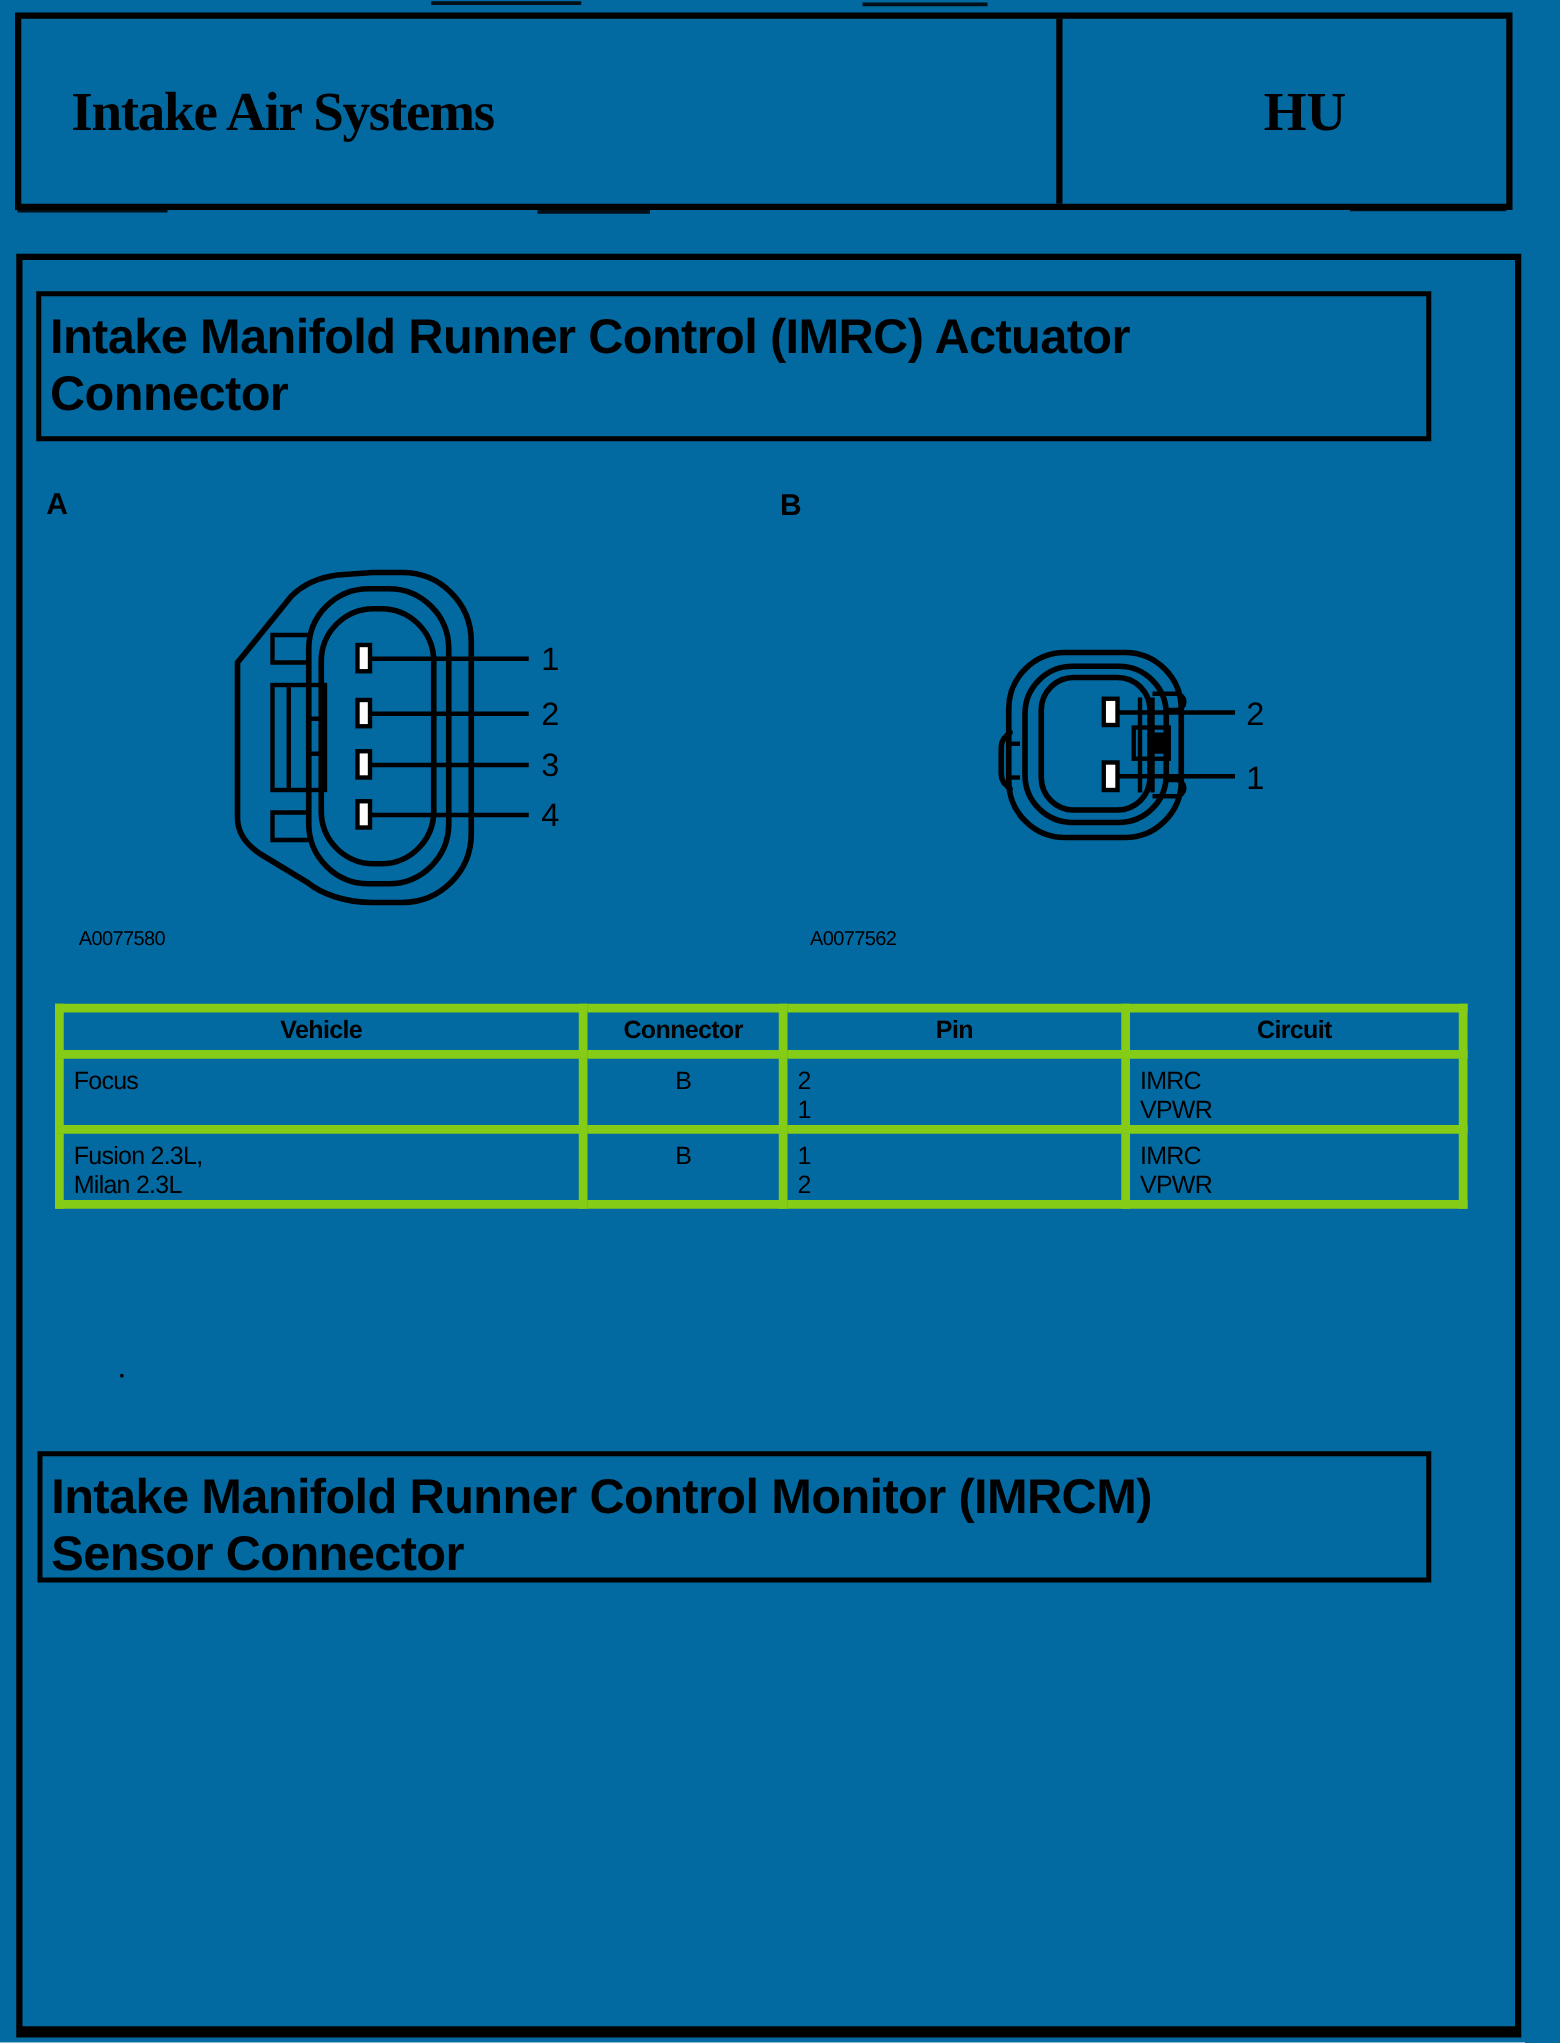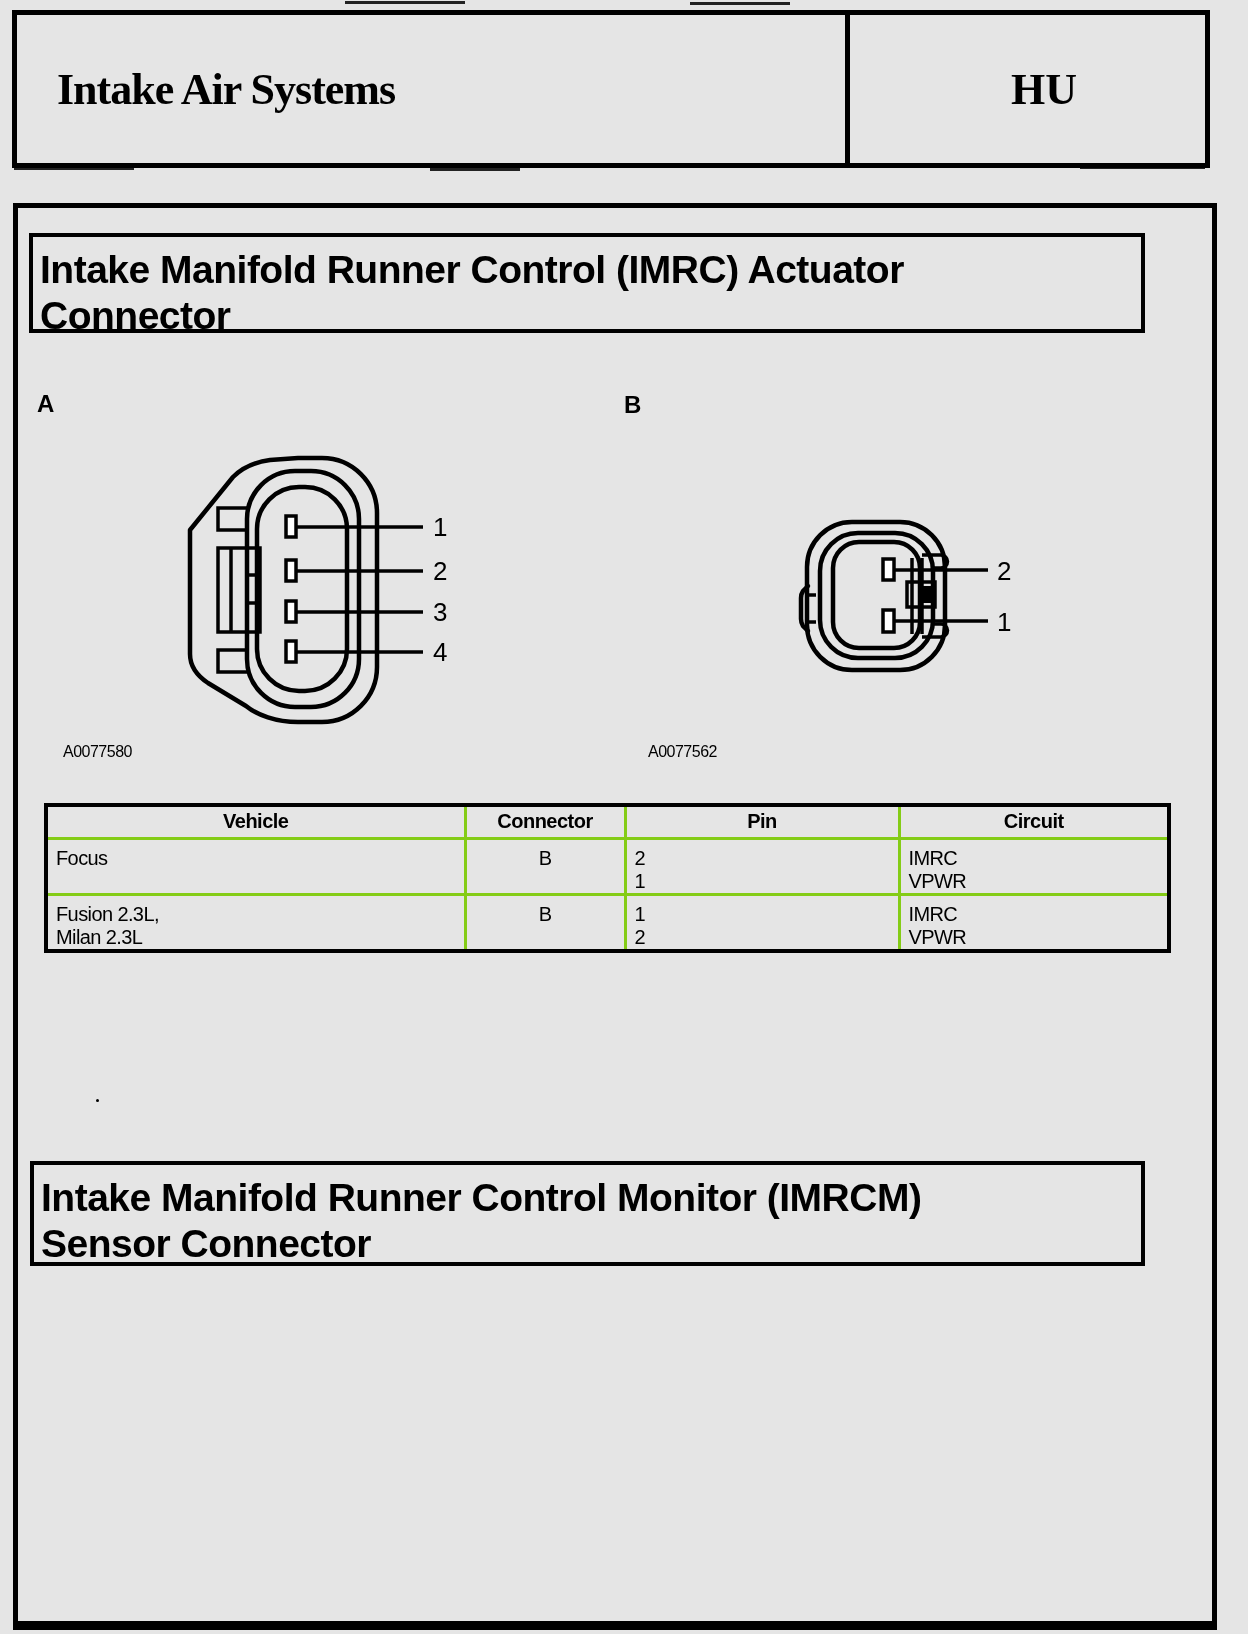--- a/index.html
+++ b/index.html
@@ -1,17 +1,17 @@
 <!DOCTYPE html>
 <html><head>
 <meta charset="utf-8">
 <style>
   html,body { margin:0; padding:0; background:#ffffff; }
   .page {
-    position:relative; width:1248px; height:1634px; background:#e5e5e5;
+    position:relative; width:1248px; height:1634px; background:#0369a1;
     font-family:"Liberation Sans", sans-serif; color:#000;
     overflow:hidden;
   }
   .abs { position:absolute; }
 
   
   .hdr-box {
     left:12px; top:10px; width:1198px; height:158px;
     border:5px solid #000; box-sizing:border-box;
     display:flex; align-items:stretch;
@@ -32,21 +32,21 @@
     left:13px; top:203px; width:1204px; height:1427px;
     border:5px solid #000; border-bottom-width:9px; box-sizing:border-box;
   }
 
   .title-box {
     border:4px solid #000; box-sizing:border-box;
     font-weight:bold; font-size:39px; line-height:46px;
     letter-spacing:-0.5px; white-space:pre-line;
     padding:10px 0 0 7px;
   }
-  .title-1 { left:29px; top:233px; width:1116px; height:100px; }
+  .title-1 { left:29px; top:233px; width:1116px; height:120px; }
   .title-2 { left:30px; top:1161px; width:1115px; height:105px; }
 
   .fig-label { font-weight:bold; font-size:24px; }
   .fig-label.a { left:37px; top:390px; }
   .fig-label.b { left:624px; top:391px; }
 
   .fig-caption { font-size:16px; letter-spacing:-0.5px; }
   .fig-caption.a { left:63px; top:743px; }
   .fig-caption.b { left:648px; top:743px; }
 
@@ -54,21 +54,21 @@
   svg .thin { stroke:#000; stroke-width:3.5; fill:none; }
   svg .pin { stroke:#000; stroke-width:3.5; fill:#fff; }
   svg text { font-family:"Liberation Sans", sans-serif; font-size:26px; fill:#000; }
 
   
   table.veh {
     left:44px; top:803px; position:absolute;
     border-collapse:collapse; table-layout:fixed; width:1123px;
     border:4px solid #000;
   }
-  table.veh th, table.veh td { border:3px solid #84cc16; }
+  table.veh th, table.veh td { border:7px solid #84cc16; }
   table.veh th {
     font-size:20px; font-weight:bold; letter-spacing:-0.5px;
     text-align:center; padding:3px 0 4px;
   }
   table.veh td {
     vertical-align:top; font-size:20px; letter-spacing:-0.6px;
     line-height:23px; padding:7px 8px 0 8px; white-space:pre-line;
   }
   table.veh td.center { text-align:center; }
   tr.r1 { height:132px; } tr.r2 { height:53px; } tr.r3 { height:56px;margin-top:44px; }

